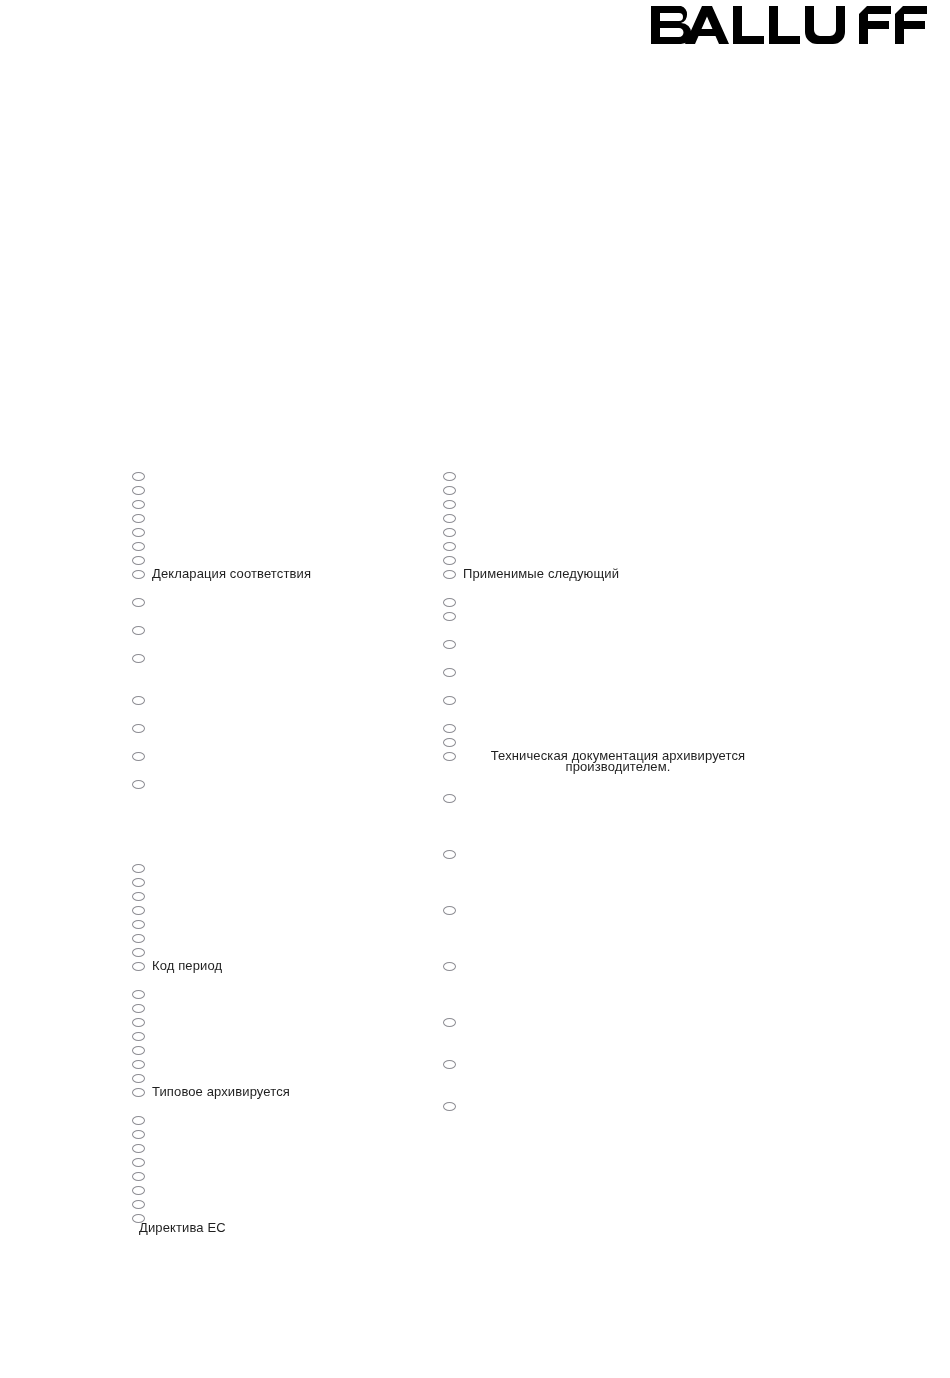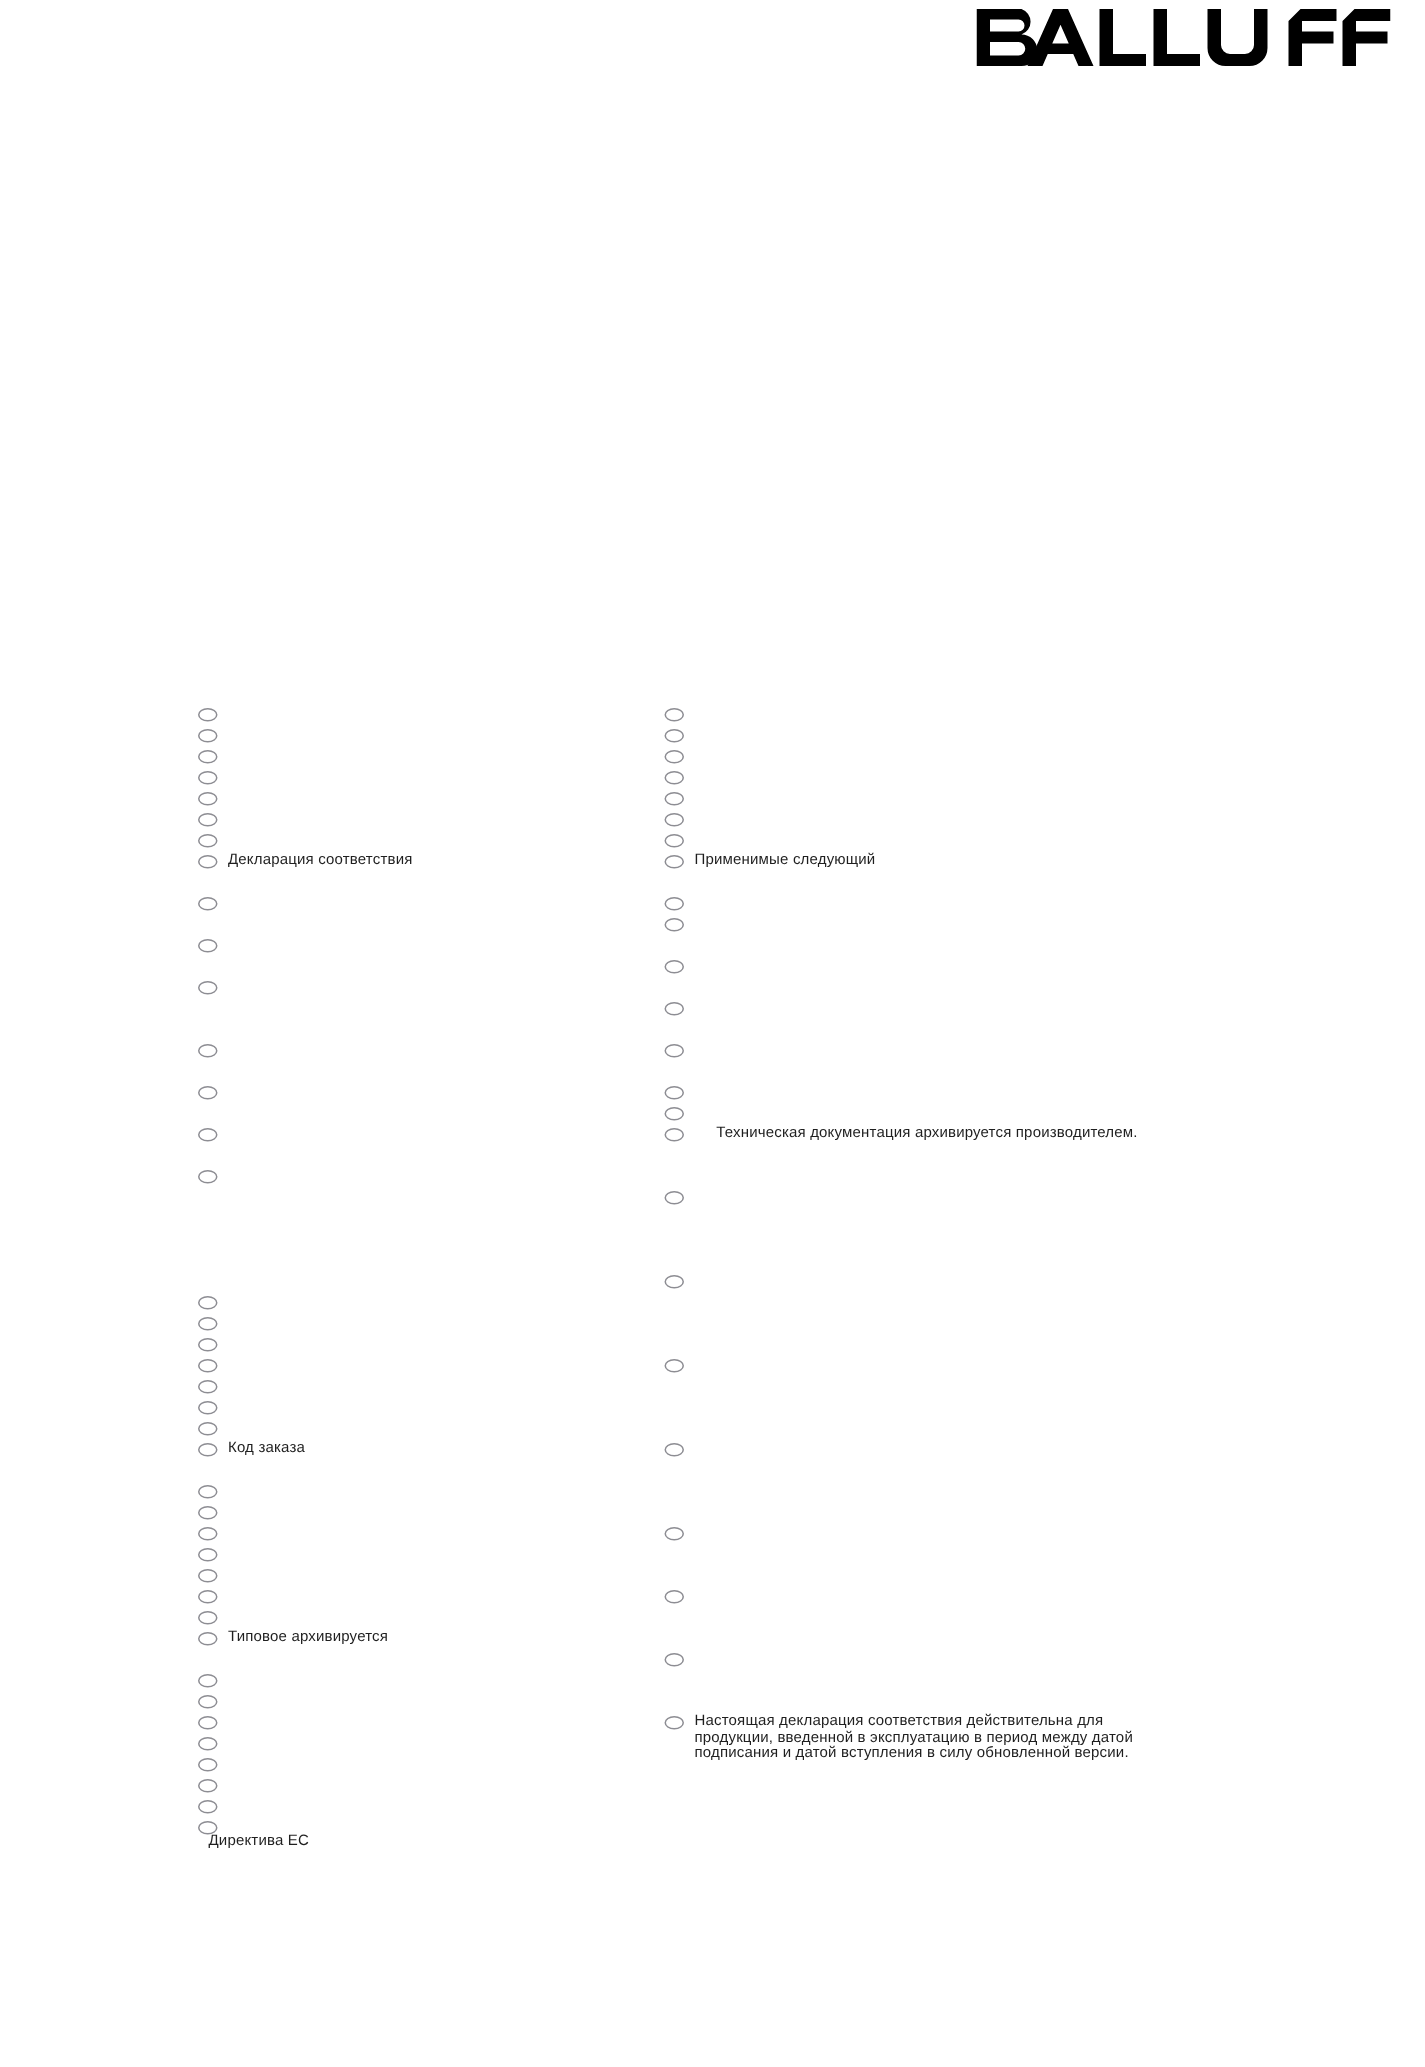--- a/index.html
+++ b/index.html
@@ -50,21 +50,21 @@
     height: 9px;
     margin-top: 1px;
     border: 1px solid #8d8d93;
     border-radius: 50%;
     background: transparent;
     box-sizing: border-box;
   }
   .bullet-text {
     flex: 1 1 auto;
     margin-left: 7px;
-    font-size: 10px;
+    font-size: 13px;
     line-height: 10.6px;
     letter-spacing: 0.12px;
     color: #1f1f1f;
     white-space: pre-line;
   }
 </style>
 </head>
 <body>
 
 <div id="brand-logo">
@@ -151,21 +151,21 @@
       <span class="bullet-marker"></span>
     </div>
     <div class="bullet-row is-blank" style="top: 933px;">
       <span class="bullet-marker"></span>
     </div>
     <div class="bullet-row is-blank" style="top: 947px;">
       <span class="bullet-marker"></span>
     </div>
     <div class="bullet-row" style="top: 961px;">
       <span class="bullet-marker"></span>
-      <span class="bullet-text">Код заказа</span>
+      <span class="bullet-text">Код период</span>
     </div>
     <div class="bullet-row is-blank" style="top: 989px;">
       <span class="bullet-marker"></span>
     </div>
     <div class="bullet-row is-blank" style="top: 1003px;">
       <span class="bullet-marker"></span>
     </div>
     <div class="bullet-row is-blank" style="top: 1017px;">
       <span class="bullet-marker"></span>
     </div>
@@ -277,17 +277,13 @@
     </div>
     <div class="bullet-row is-blank" style="top: 1017px;">
       <span class="bullet-marker"></span>
     </div>
     <div class="bullet-row is-blank" style="top: 1059px;">
       <span class="bullet-marker"></span>
     </div>
     <div class="bullet-row is-blank" style="top: 1101px;">
       <span class="bullet-marker"></span>
     </div>
-    <div class="bullet-row" style="top: 1143px;">
-      <span class="bullet-marker"></span>
-      <span class="bullet-text">Настоящая декларация соответствия действительна для продукции, введенной в эксплуатацию в период между датой подписания и датой вступления в силу обновленной версии.</span>
-    </div>
   </div>
 
 </body></html>

